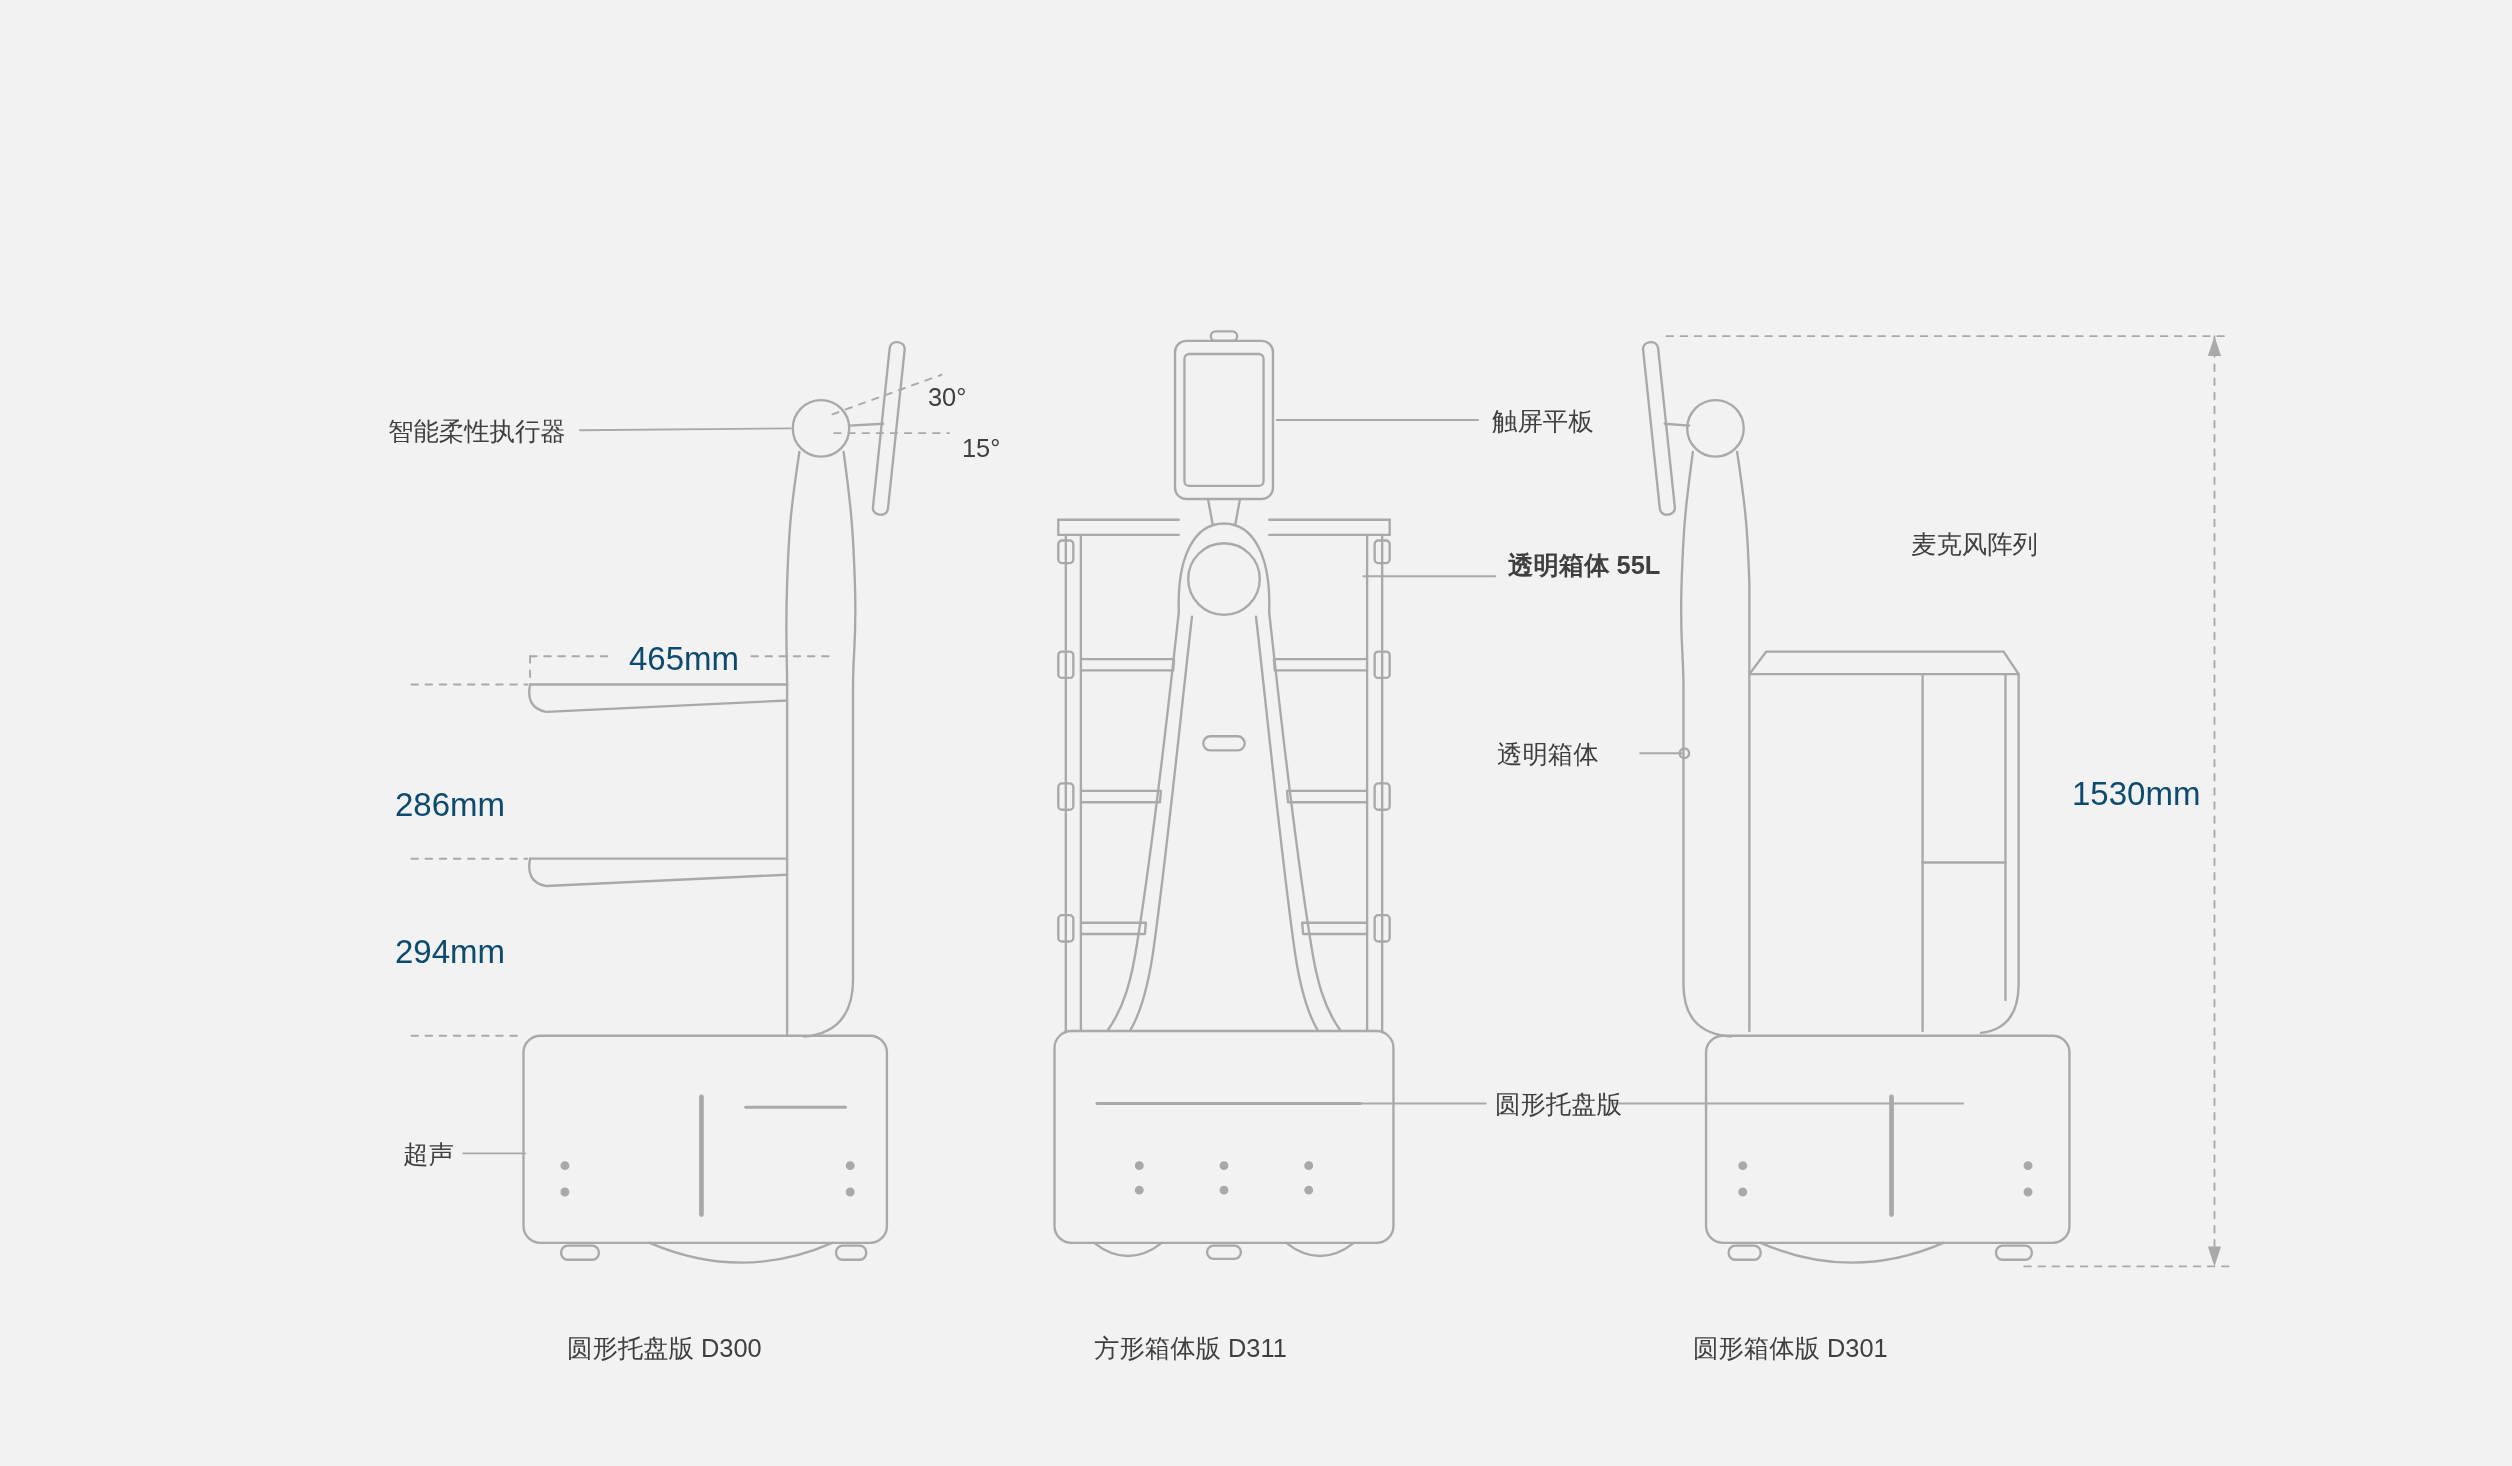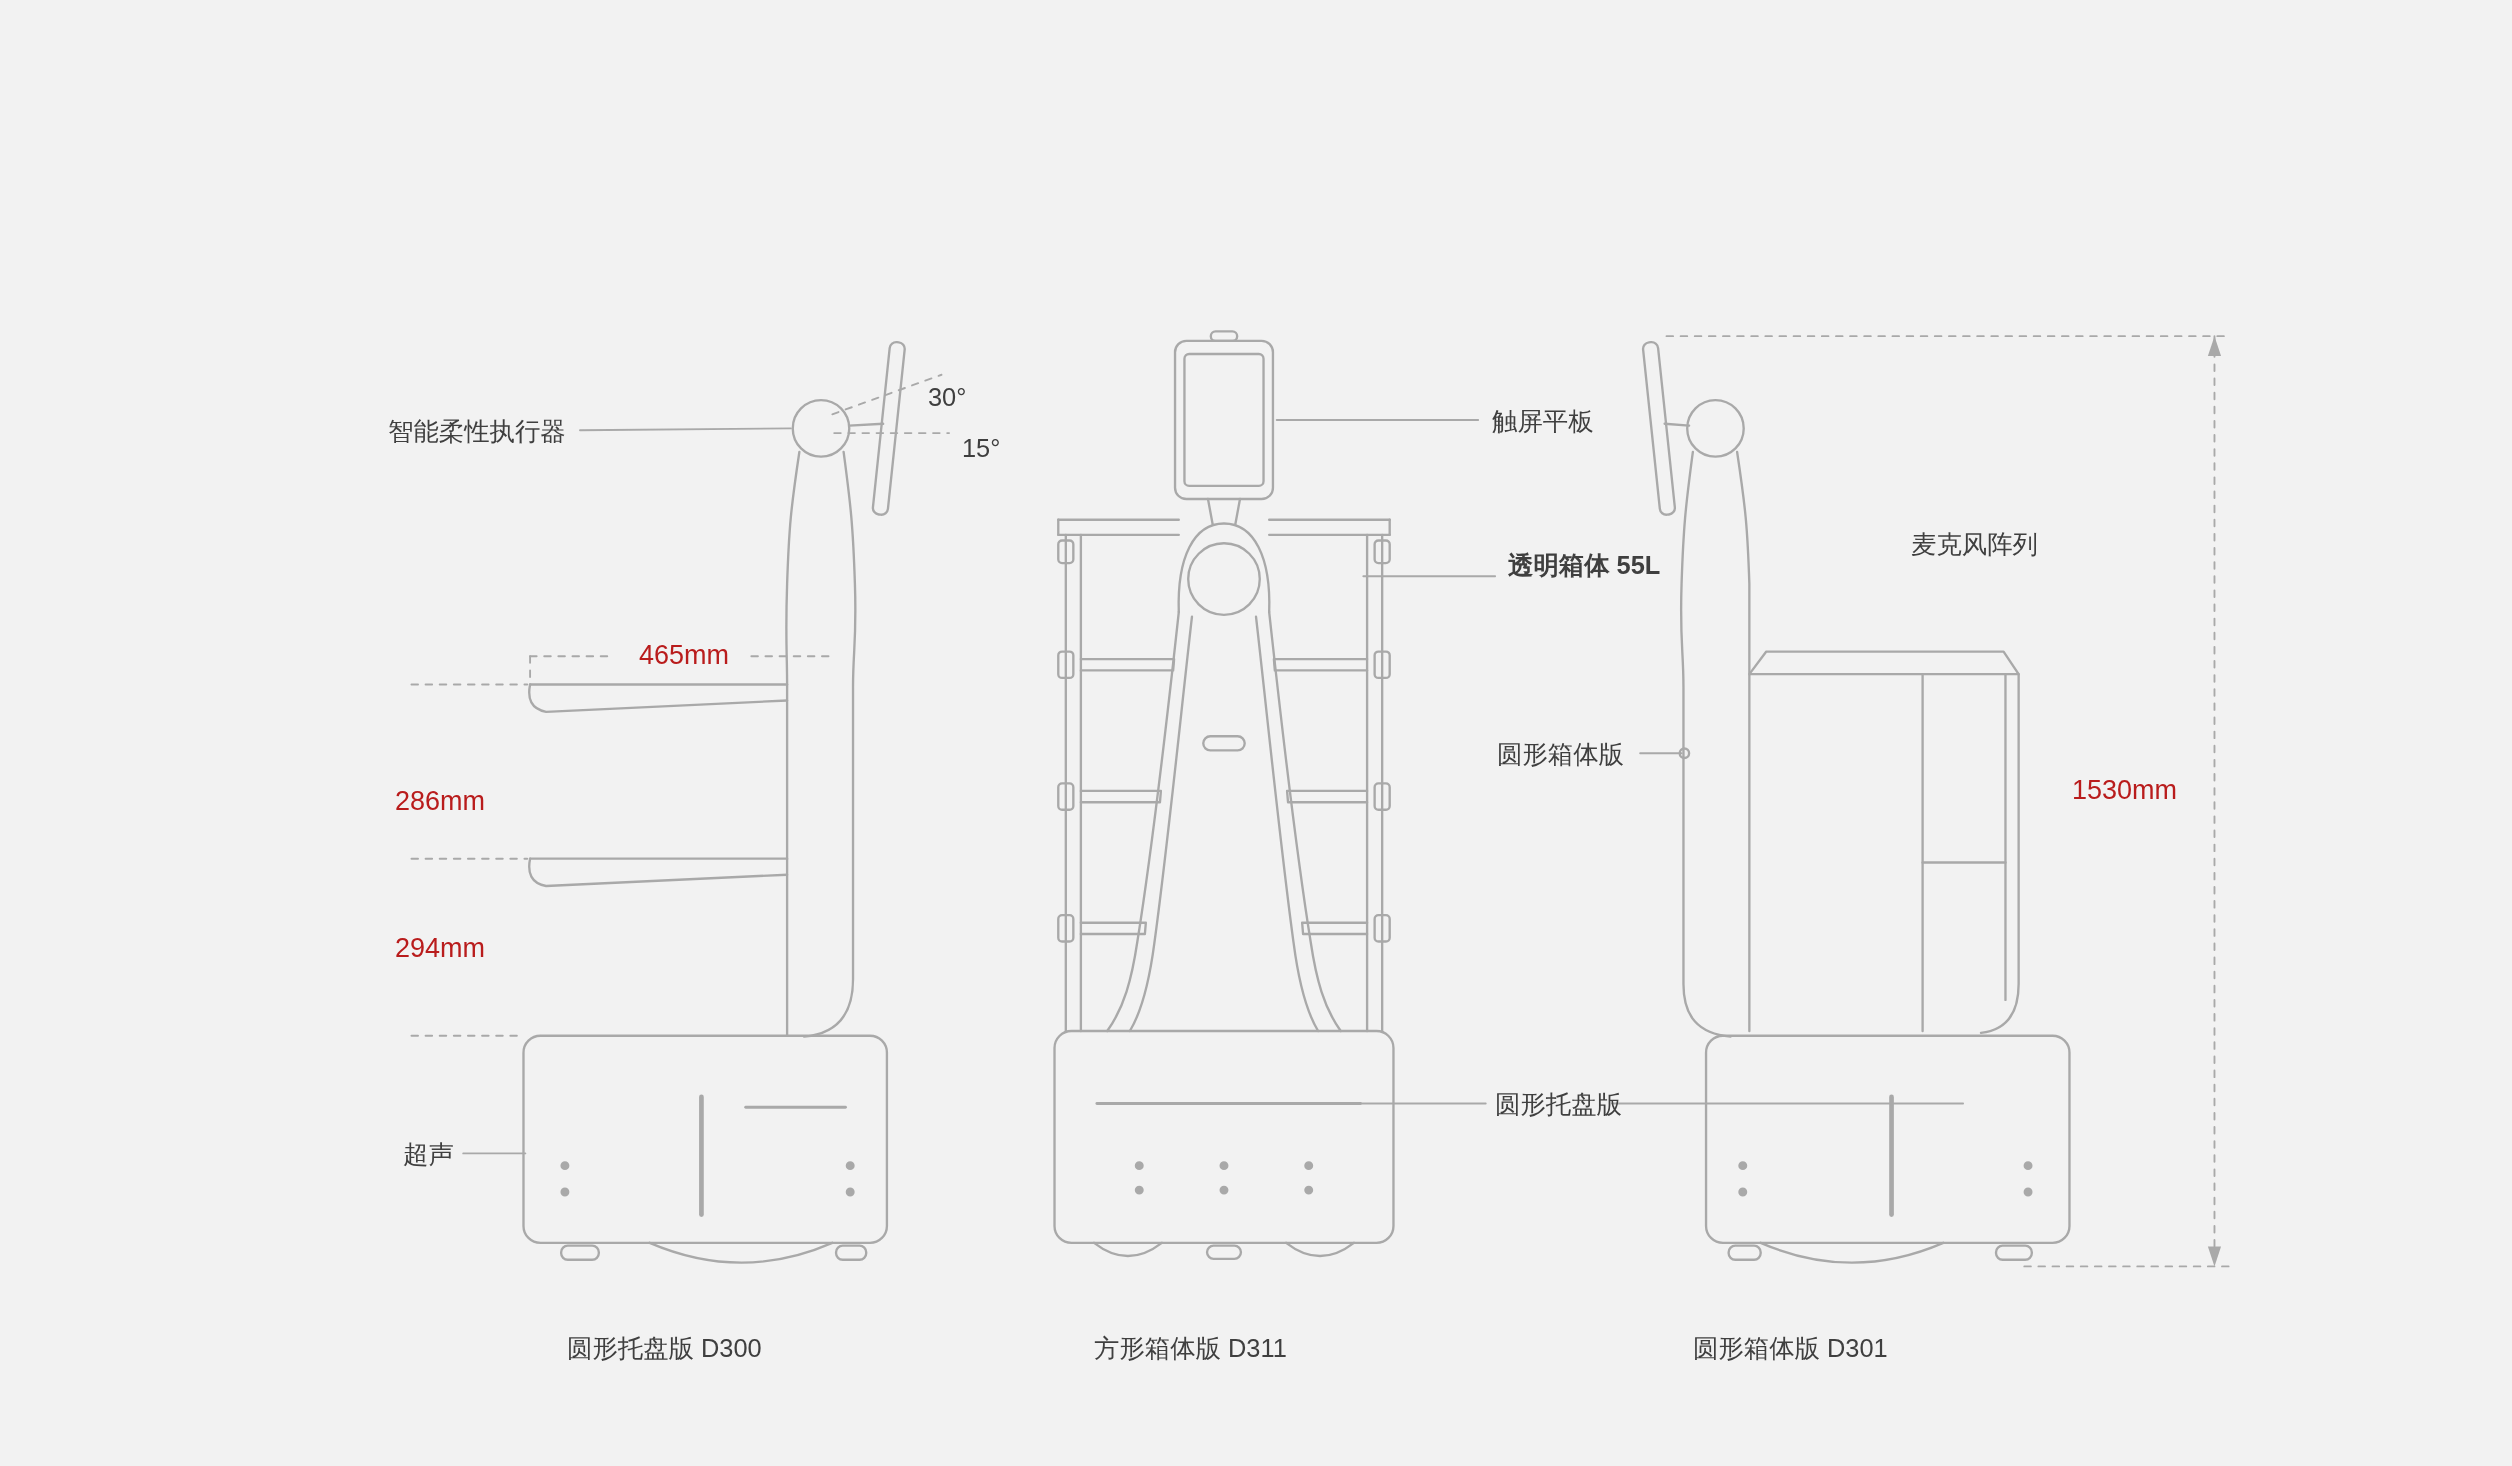--- a/index.html
+++ b/index.html
@@ -12,22 +12,22 @@
   }
   #drawing{position:absolute;left:0;top:0;}
   .label{
     position:absolute;
     color:#3f3f3f;
     font-size:25.4px;
     line-height:1.2;
     white-space:nowrap;
   }
   .dim{
-    font-size:27px;
-    color:#b91c1c;
+    font-size:33px;
+    color:#0c4a6e;
   }
   .caption{
     width:282px;
   }
   .right-align{text-align:left;}
 </style>
 </head>
 <body>
 
 <div id="stage">
@@ -190,21 +190,21 @@
 
   <div class="label dim" style="left:395px;top:755px;margin-top:30px;">286mm</div>
   <div class="label dim" style="left:395px;top:932px;">294mm</div>
 
   <div class="label" style="left:403px;top:1139px;">超声</div>
 
   <div class="label" style="left:1492px;top:406px;">触屏平板</div>
 
   <div class="label" style="left:1508px;top:550px;font-weight:bold;">透明箱体 55L</div>
 
-  <div class="label" style="left:1497px;top:739px;">圆形箱体版</div>
+  <div class="label" style="left:1497px;top:739px;">透明箱体</div>
 
   <div class="label" style="left:1495px;top:1089px;">圆形托盘版</div>
 
   <div class="label" style="left:1911px;top:529px;">麦克风阵列</div>
 
   <div class="label dim right-align" style="left:2072px;top:774px;width:128px;">1530mm</div>
 
   <div class="label caption" style="left:567px;top:1333px;">圆形托盘版 D300</div>
   <div class="label caption" style="left:1094px;top:1333px;">方形箱体版 D311</div>
   <div class="label caption" style="left:1693px;top:1333px;">圆形箱体版 D301</div>

